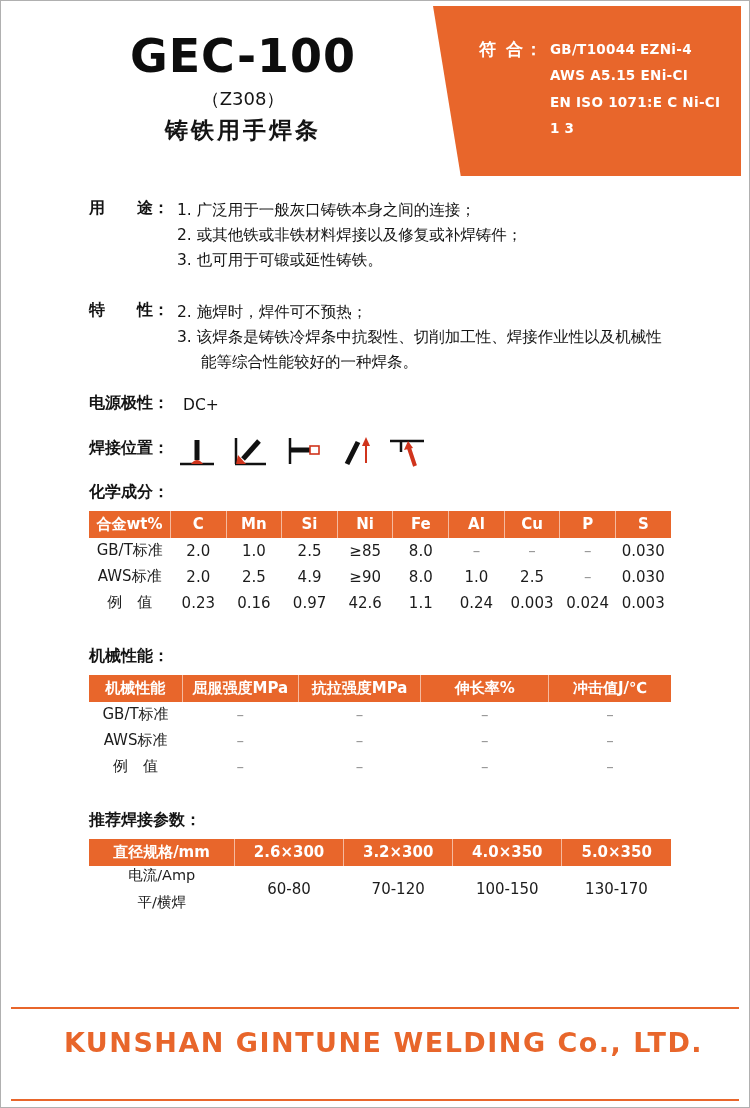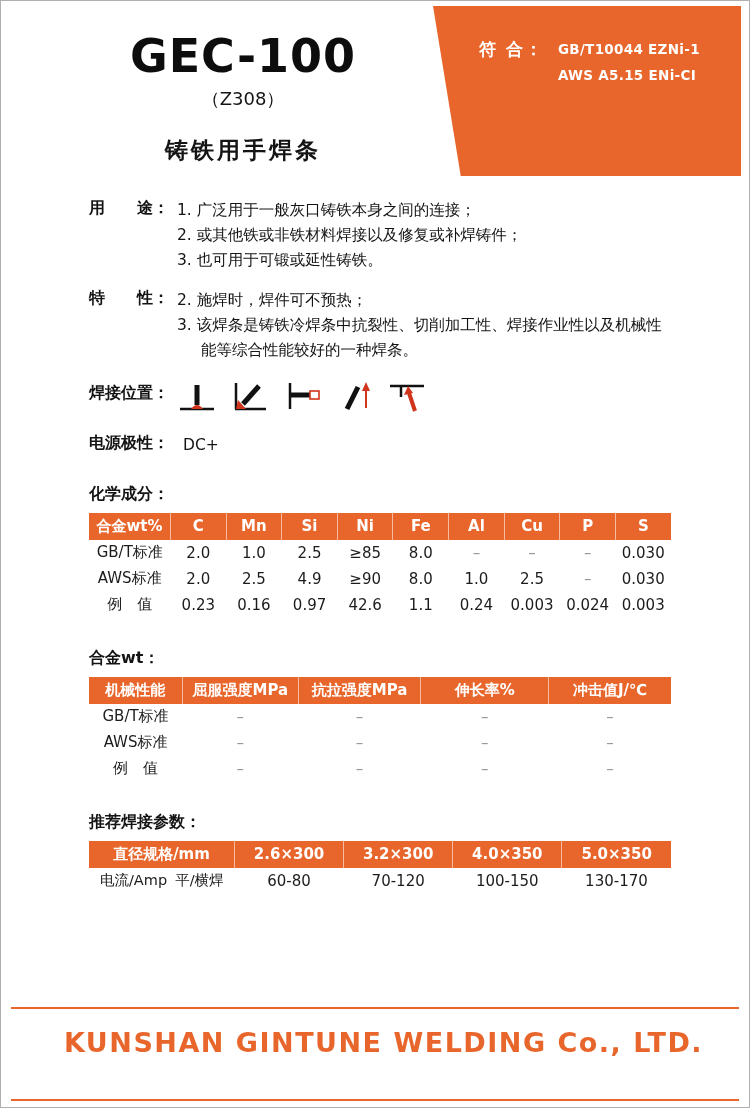--- a/index.html
+++ b/index.html
@@ -8,63 +8,63 @@
   .page {
     position:relative; width:750px; height:1108px; background:#fff;
     border:1px solid #b0b0b0; color:#141414; overflow:hidden;
   }
 
   
   .header { position:relative; height:185px;padding-left:31px; }
   .header-left { position:absolute; top:28px; left:86px; width:312px; text-align:center; }
   .title { font-size:46px; font-weight:bold; letter-spacing:1px; color:#0d0d0d; }
   .model { font-size:18px; margin-top:4px; }
-  .pname { font-size:23px; font-weight:bold; margin-top:24px; letter-spacing:3px; }
+  .pname { font-size:23px; font-weight:bold; margin-top:4px; letter-spacing:3px; }
 
   .banner {
     position:absolute; top:5px; right:8px; width:308px; height:170px;
     background:#E8662B; color:#fff;
     clip-path:polygon(0 0,100% 0,100% 100%,9% 100%);
     padding:30px 10px 0 46px;
   }
-  .banner-row { display:flex; gap:14px; }
+  .banner-row { display:flex; gap:6px; }
   .banner-label { font-size:17px; font-weight:bold; letter-spacing:2px; white-space:nowrap; margin-top:2px; }
   .banner-standards { font-size:13.5px; font-weight:bold; line-height:1.95; letter-spacing:.3px; }
 
   
   .content { padding:0 78px 0 88px; }
   .sec-row { display:flex; align-items:flex-start; }
   .sec-label { flex:0 0 88px; font-weight:bold; font-size:16px; white-space:nowrap; }
   .sec-body { flex:1; font-size:15.5px; line-height:1.6; }
   .hang { padding-left:1.55em; text-indent:-1.55em; }
 
   .mt-usage { margin-top:12px; }
-  .mt-feat  { margin-top:16px; }
+  .mt-feat  { margin-top:28px; }
   .mt-pol   { margin-top:18px; }
   .mt-pos   { margin-top:20px; }
   .block-label { font-weight:bold; font-size:16px; margin-bottom:8px; }
-  .mt-chem  { margin-top:26px; }
+  .mt-chem  { margin-top:12px; }
   .mt-mech  { margin-top:30px; }
   .mt-param { margin-top:30px; }
   .mt-notes { margin-top:28px; }
   .polarity-value { font-size:15.5px; margin-left:6px; }
 
   .positions-icons { display:flex; gap:12px; align-items:flex-end; margin-top:-4px; }
   .positions-icons svg { display:block; }
 
   table { width:100%; border-collapse:collapse; font-size:15px; text-align:center; table-layout:fixed; }
   thead th {
     background:#E8662B; color:#fff; font-weight:bold; height:27px;
     border-right:1px solid rgba(255,255,255,.55); font-size:15px;
   }
   thead th:last-child { border-right:none; }
   tbody td { height:26px; color:#1c1c1c; }
   td.rowname { font-size:15px; }
   .muted { color:#9a9a9a; }
-  .param-first { display:flex; justify-content:center; gap:8px; font-size:14.5px; white-space:nowrap; }
+  .param-first { display:flex; justify-content:center; gap:8px; font-size:14.5px; white-space:nowrap;flex-direction:column; }
 
   .notes-item { font-size:15.5px; line-height:1.6; }
 
   
   .footer-rule { position:absolute; left:10px; right:10px; top:1006px; height:2px; background:#E8662B; }
   .company {
     position:absolute; left:0; right:0; top:1026px; text-align:center;
     font-size:27px; font-weight:bold; color:#E8662B; letter-spacing:1.5px;margin-left:17px;
   }
   .bottom-rule { position:absolute; left:10px; right:10px; bottom:6px; height:2px; background:#E8662B; }
@@ -77,22 +77,23 @@
   <div class="header">
     <div class="header-left">
       <div class="title">GEC-100</div>
       <div class="model">（Z308）</div>
       <div class="pname">铸铁用手焊条</div>
     </div>
     <div class="banner">
       <div class="banner-row">
         <span class="banner-label">符 合：</span>
         <div class="banner-standards">
-          <div>GB/T10044 EZNi-1</div>
+          <div>GB/T10044 EZNi-4</div>
           <div>AWS A5.15 ENi-CI</div>
+          <div>EN ISO 1071:E C Ni-CI 1 3</div>
         </div>
       </div>
     </div>
   </div>
 
   <div class="content">
 
     <div class="sec-row mt-usage">
       <div class="sec-label">用　　途：</div>
       <div class="sec-body">
@@ -101,20 +102,25 @@
         <div class="hang">3. 也可用于可锻或延性铸铁。</div>
       </div>
     </div>
 
     <div class="sec-row mt-feat">
       <div class="sec-label">特　　性：</div>
       <div class="sec-body">
         <div class="hang">2. 施焊时，焊件可不预热；</div>
         <div class="hang">3. 该焊条是铸铁冷焊条中抗裂性、切削加工性、焊接作业性以及机械性能等综合性能较好的一种焊条。</div>
       </div>
+    </div>
+
+    <div class="sec-row mt-pol">
+      <div class="sec-label">电源极性：</div>
+      <div class="sec-body"><span class="polarity-value">DC+</span></div>
     </div>
 
     <div class="sec-row mt-pos">
       <div class="sec-label">焊接位置：</div>
       <div class="sec-body">
         <div class="positions-icons">
           <svg width="40" height="36" viewBox="0 0 40 36">
             <line x1="3" y1="30" x2="37" y2="30" stroke="#111" stroke-width="2.5"></line>
             <line x1="20" y1="6" x2="20" y2="26" stroke="#111" stroke-width="5"></line>
             <path d="M14 30 Q20 22 26 30 Z" fill="#D0341C"></path>
@@ -136,25 +142,20 @@
             <path d="M27 12 L31 3 L35 12 Z" fill="#D0341C"></path>
           </svg>
           <svg width="40" height="36" viewBox="0 0 40 36">
             <line x1="3" y1="7" x2="37" y2="7" stroke="#111" stroke-width="2.5"></line>
             <line x1="14" y1="8" x2="14" y2="18" stroke="#111" stroke-width="2.5"></line>
             <line x1="28" y1="32" x2="22" y2="14" stroke="#D0341C" stroke-width="4"></line>
             <path d="M17 16 L21 7 L26 14 Z" fill="#D0341C"></path>
           </svg>
         </div>
       </div>
-    </div>
-
-    <div class="sec-row mt-pol">
-      <div class="sec-label">电源极性：</div>
-      <div class="sec-body"><span class="polarity-value">DC+</span></div>
     </div>
 
     <div class="mt-chem">
       <div class="block-label">化学成分：</div>
       <table>
         <colgroup>
           <col style="width:14%">
             <col style="width:9.56%">
             <col style="width:9.56%">
             <col style="width:9.56%">
@@ -214,21 +215,21 @@
             <td>0.24</td>
             <td>0.003</td>
             <td>0.024</td>
             <td>0.003</td>
           </tr>
         </tbody>
       </table>
     </div>
 
     <div class="mt-mech">
-      <div class="block-label">合金wt：</div>
+      <div class="block-label">机械性能：</div>
       <table>
         <colgroup>
           <col style="width:16%">
             <col style="width:20%">
             <col style="width:21%">
             <col style="width:22%">
             <col style="width:21%">
         </colgroup>
         <thead>
           <tr>

